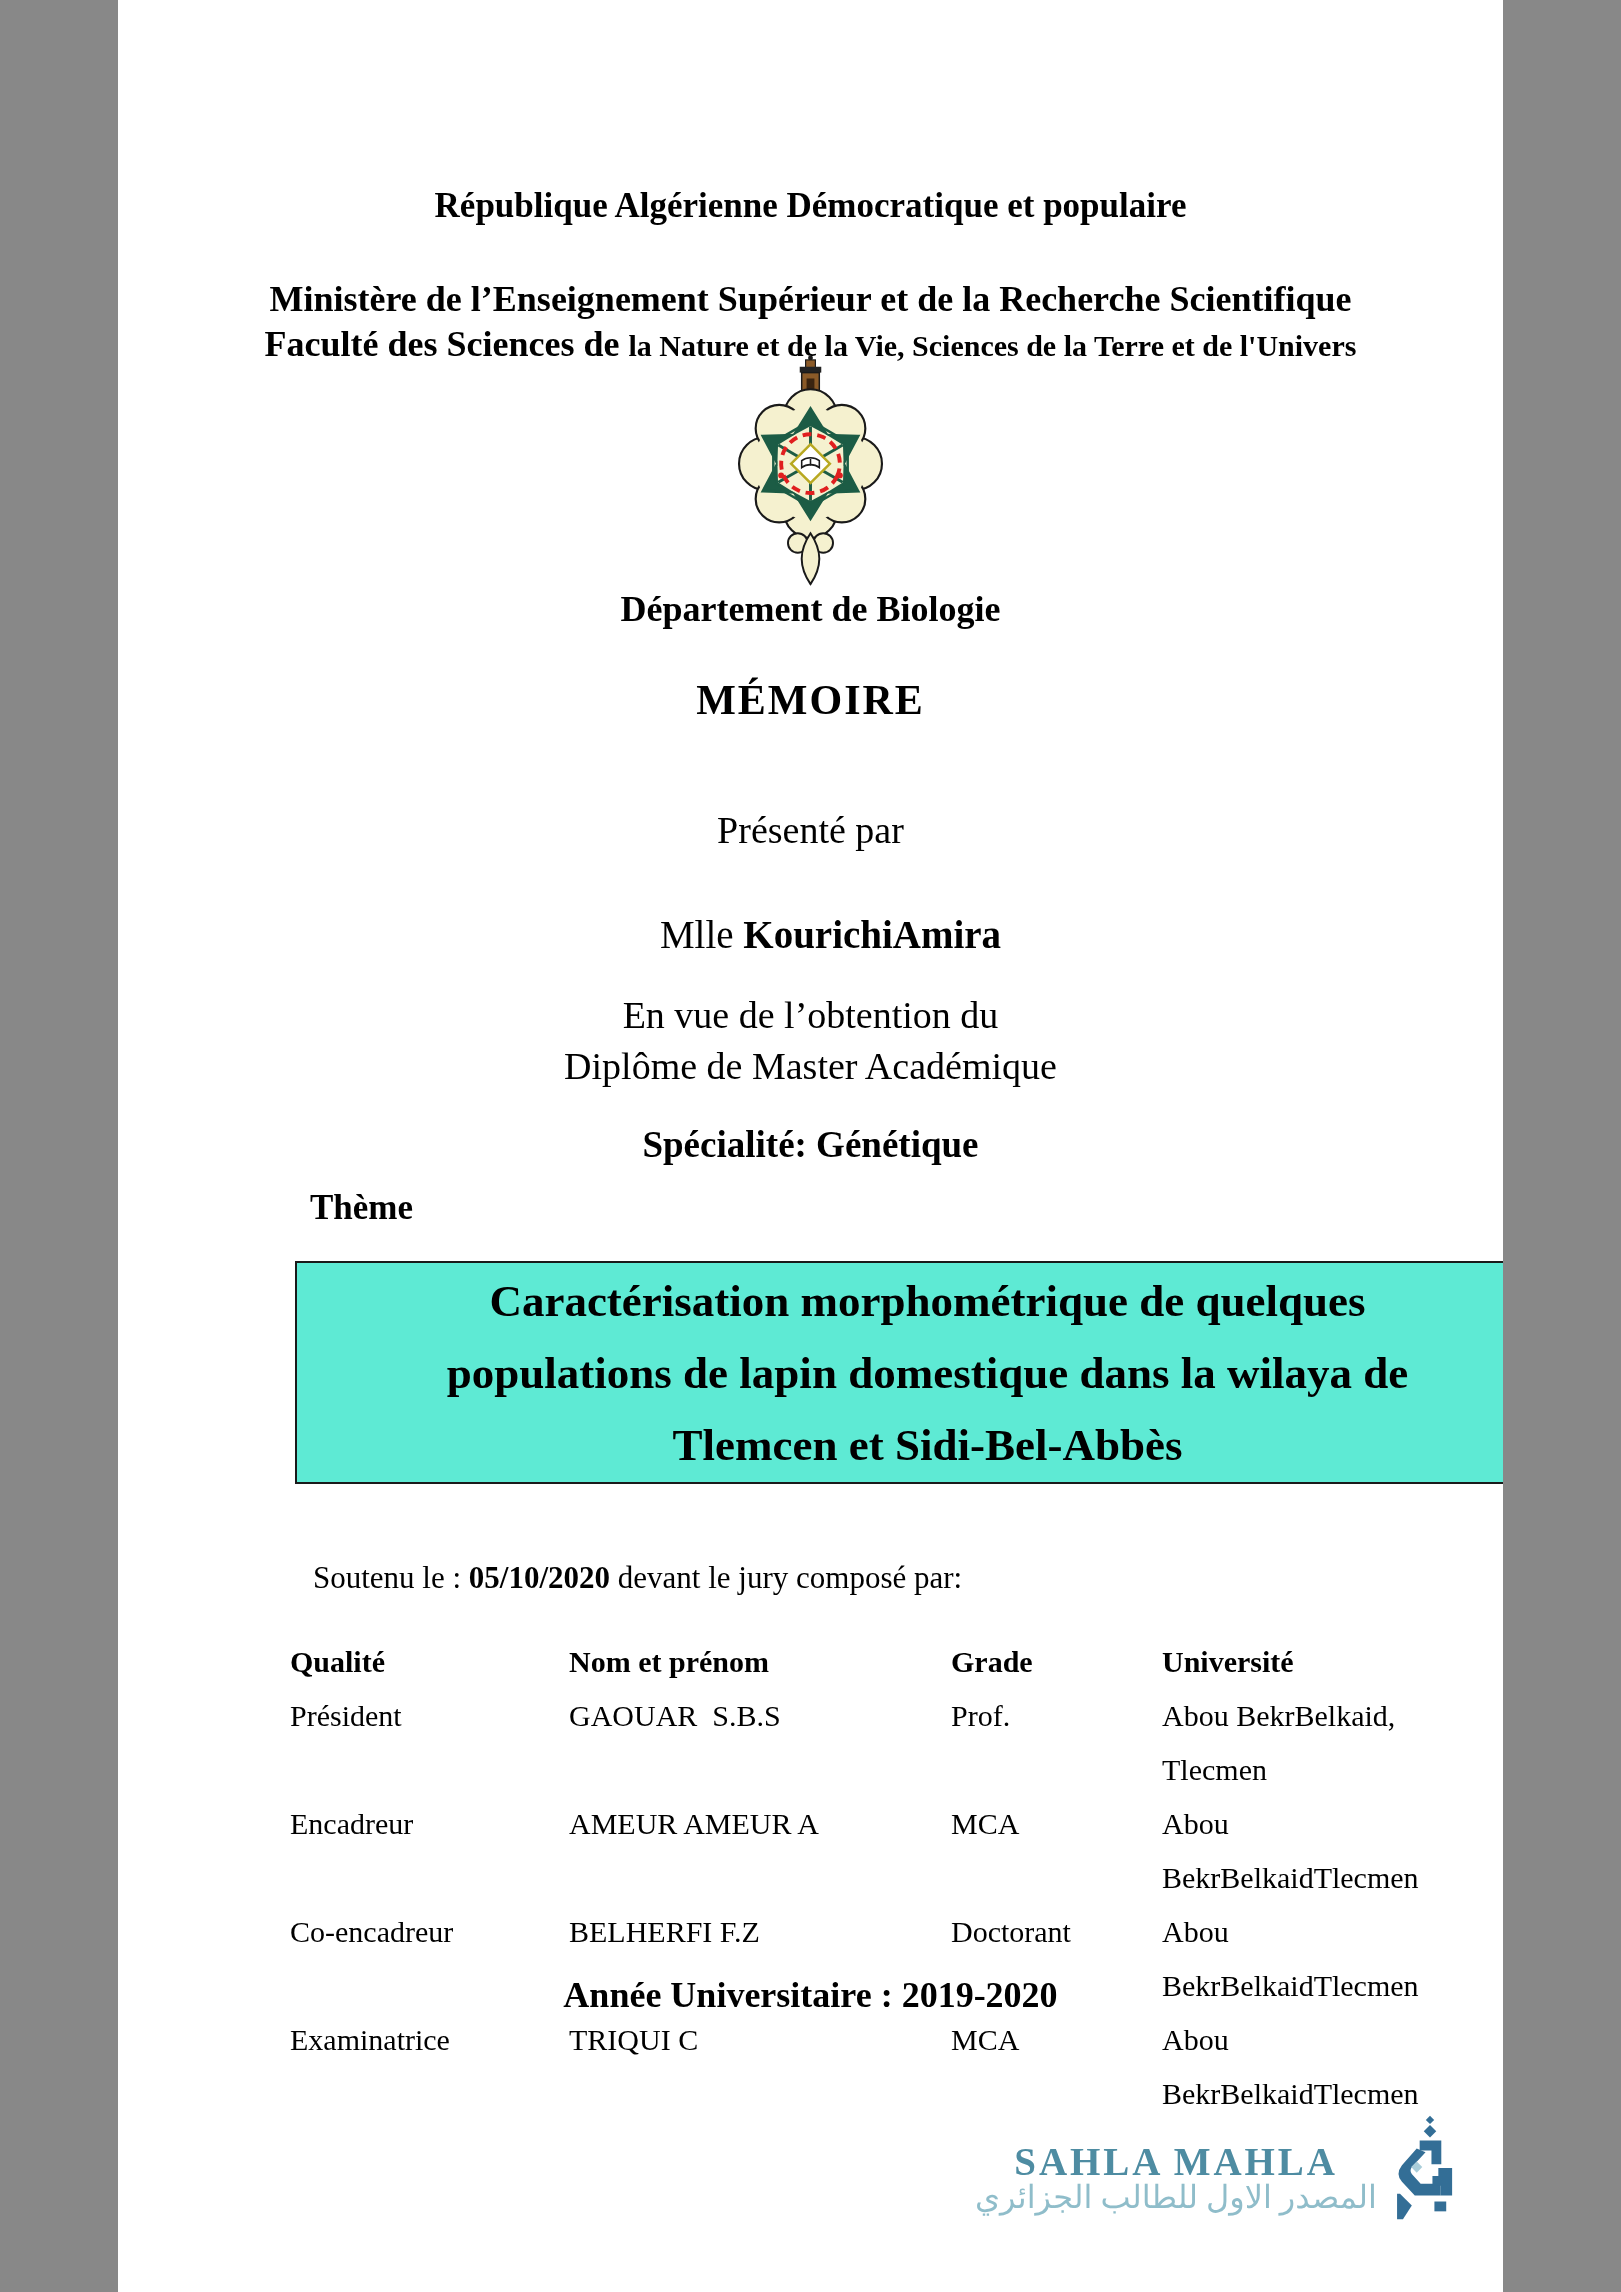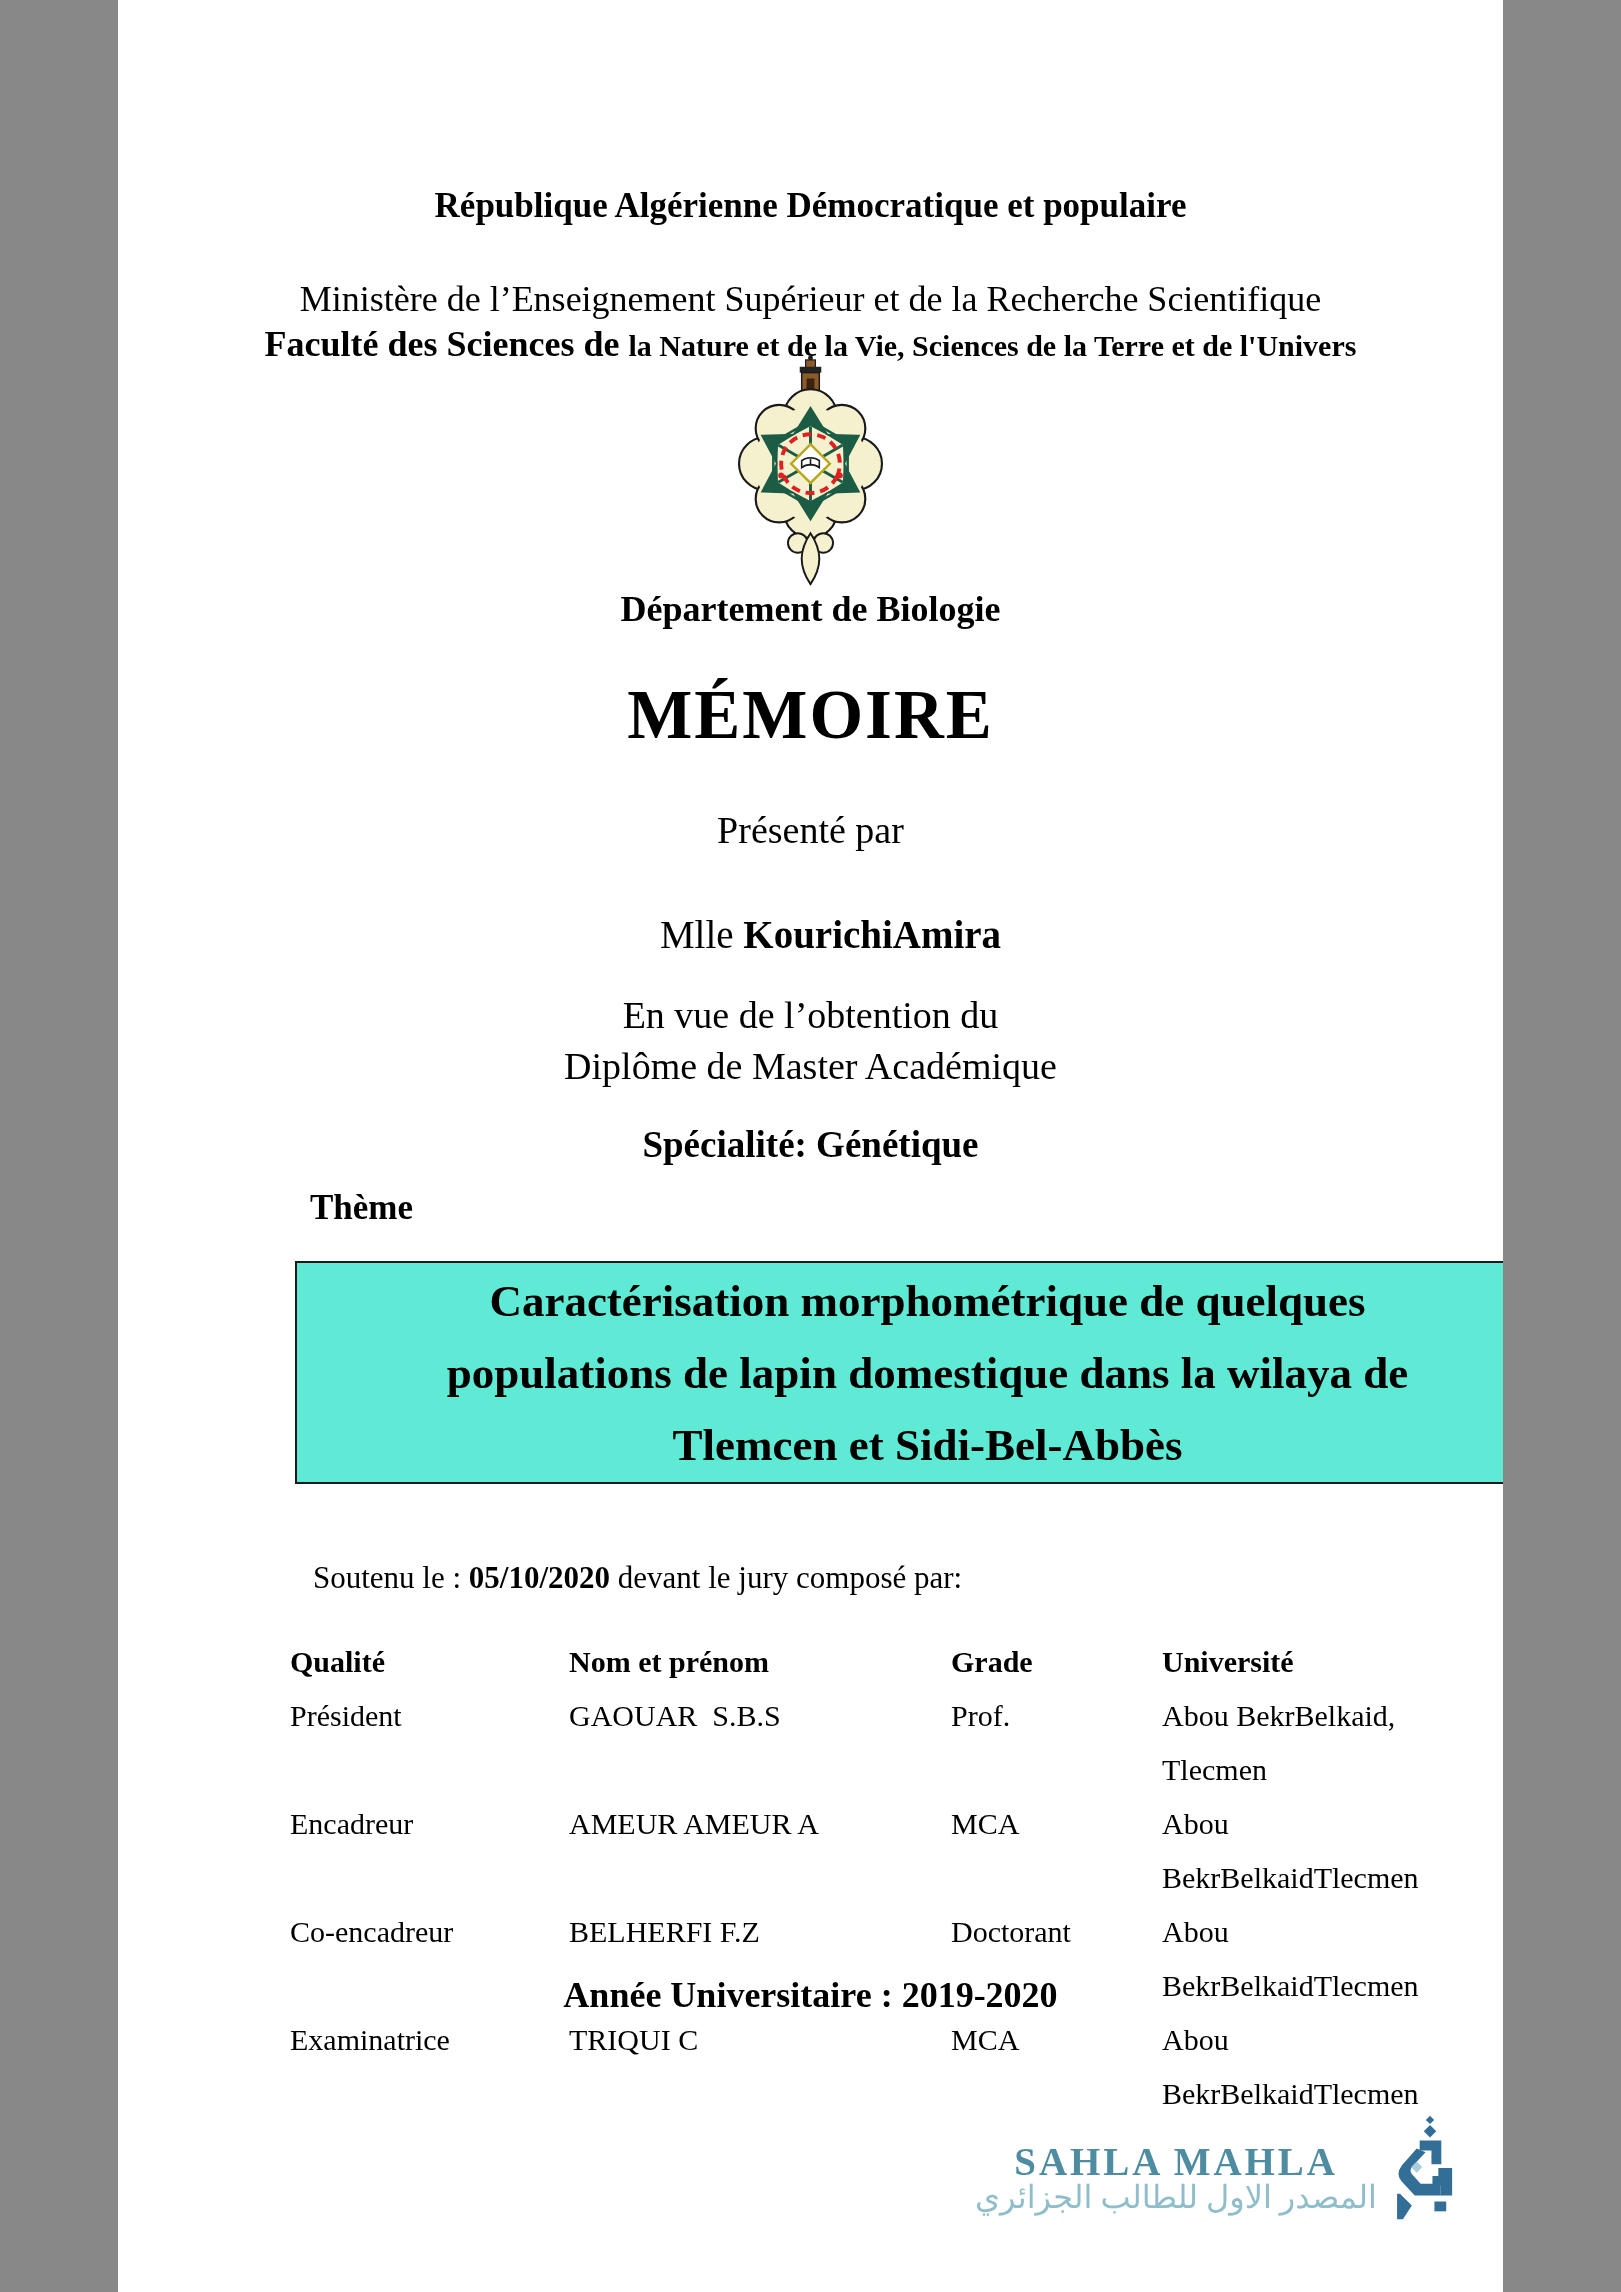--- a/index.html
+++ b/index.html
@@ -7,26 +7,26 @@
     position:relative;
     width:1385px; height:2293px;
     margin:0 auto;
     background:#ffffff;
     font-family:"Liberation Serif", serif;
     color:#000;
     overflow:hidden;
   }
   .centered { position:absolute; left:0; right:0; text-align:center; }
   .hdr-line1 { top:186px; font-size:35px; font-weight:bold; }
-  .hdr-line2 { top:278px; font-size:36px; font-weight:normal; }
+  .hdr-line2 { top:278px; font-size:36px; font-weight:bold; }
   .hdr-line3 { top:323px; font-size:36px; font-weight:bold; }
   .hdr-line3 .small { font-size:30px; }
   .emblem-wrap { top:355px; }
   .department { top:588px; font-size:36px; font-weight:bold; }
-  .memoire { top:676px; font-size:69px; font-weight:bold; letter-spacing:2px; }
+  .memoire { top:676px; font-size:42px; font-weight:bold; letter-spacing:2px; }
   .presente { top:808px; font-size:38px; }
   .author { top:912px; font-size:39px;padding-left:40px; }
   .author .name { font-weight:bold; }
   .purpose { top:990px; font-size:38px; line-height:51px; }
   .speciality { top:1123px; font-size:37px; font-weight:bold; }
   .theme-label { position:absolute; left:192px; top:1188px; font-size:35px; font-weight:bold; }
   .title-box {
     position:absolute; left:177px; top:1261px; width:1265px; height:223px;
     box-sizing:border-box; border:2px solid #1a1a1a; background:#5eead4;
     display:flex; flex-direction:column; justify-content:center;

